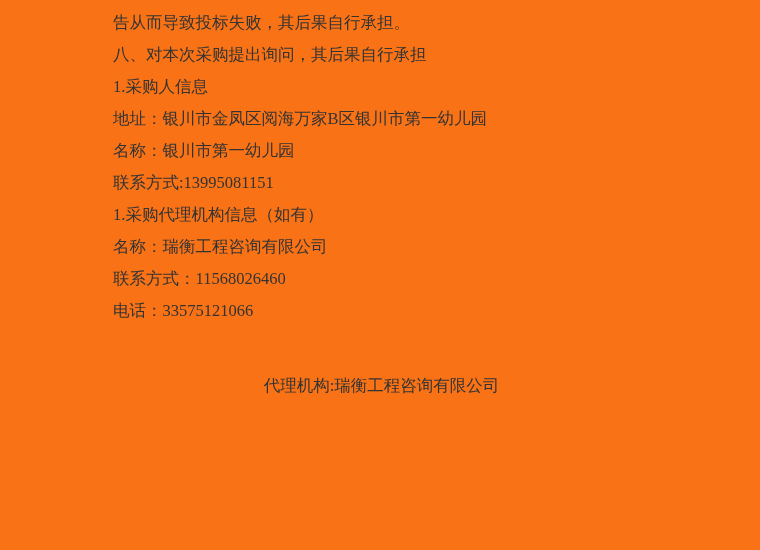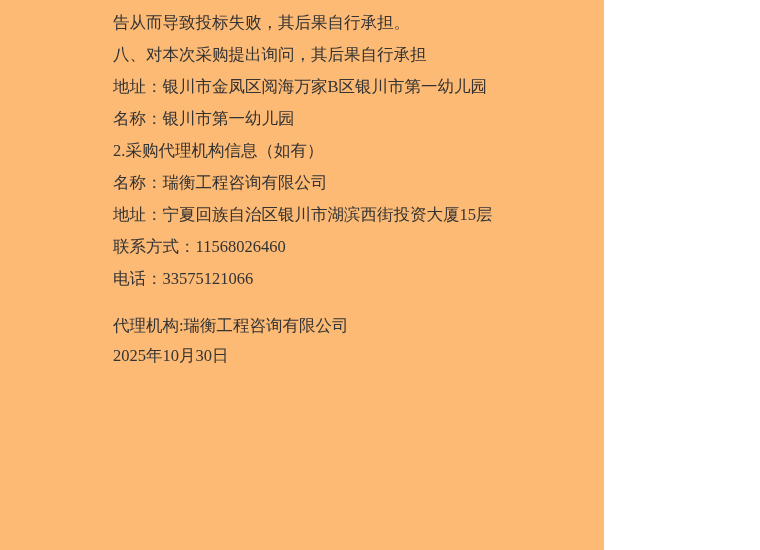--- a/index.html
+++ b/index.html
@@ -7,62 +7,62 @@
     padding: 0;
   }
   body {
     width: 760px;
     height: 550px;
     overflow: hidden;
     background: #ffffff;
   }
   .page {
     position: relative;
-    width: 604px;
+    width: 760px;
     height: 550px;
-    background: #fdba74;
+    background: #f97316;
     font-family: "Liberation Serif", "DejaVu Serif", serif;
     color: #333333;
     font-size: 16.5px;
   }
   .content {
     position: absolute;
     left: 113px;
     top: 7px;
     width: 537px;
   }
   .doc-line {
     height: 32px;
     line-height: 32px;
     white-space: nowrap;
     text-align: left;
   }
   .signature-block {
-    margin-top: 16px;
-    text-align: left;
+    margin-top: 44px;
+    text-align: center;
   }
   .signature-line {
     height: 30px;
     line-height: 30px;
     white-space: nowrap;
   }
 </style>
 </head>
 <body>
 
 <div class="page">
   <div class="content">
     <div class="doc-line">告从而导致投标失败，其后果自行承担。</div>
     <div class="doc-line">八、对本次采购提出询问，其后果自行承担</div>
+    <div class="doc-line">1.采购人信息</div>
     <div class="doc-line">地址：银川市金凤区阅海万家B区银川市第一幼儿园</div>
     <div class="doc-line">名称：银川市第一幼儿园</div>
-    <div class="doc-line">2.采购代理机构信息（如有）</div>
+    <div class="doc-line">联系方式:13995081151</div>
+    <div class="doc-line">1.采购代理机构信息（如有）</div>
     <div class="doc-line">名称：瑞衡工程咨询有限公司</div>
-    <div class="doc-line">地址：宁夏回族自治区银川市湖滨西街投资大厦15层</div>
     <div class="doc-line">联系方式：11568026460</div>
     <div class="doc-line">电话：33575121066</div>
 
     <div class="signature-block">
       <div class="signature-line">代理机构:瑞衡工程咨询有限公司</div>
-      <div class="signature-line">2025年10月30日</div>
     </div>
   </div>
 </div>
 
 </body></html>

